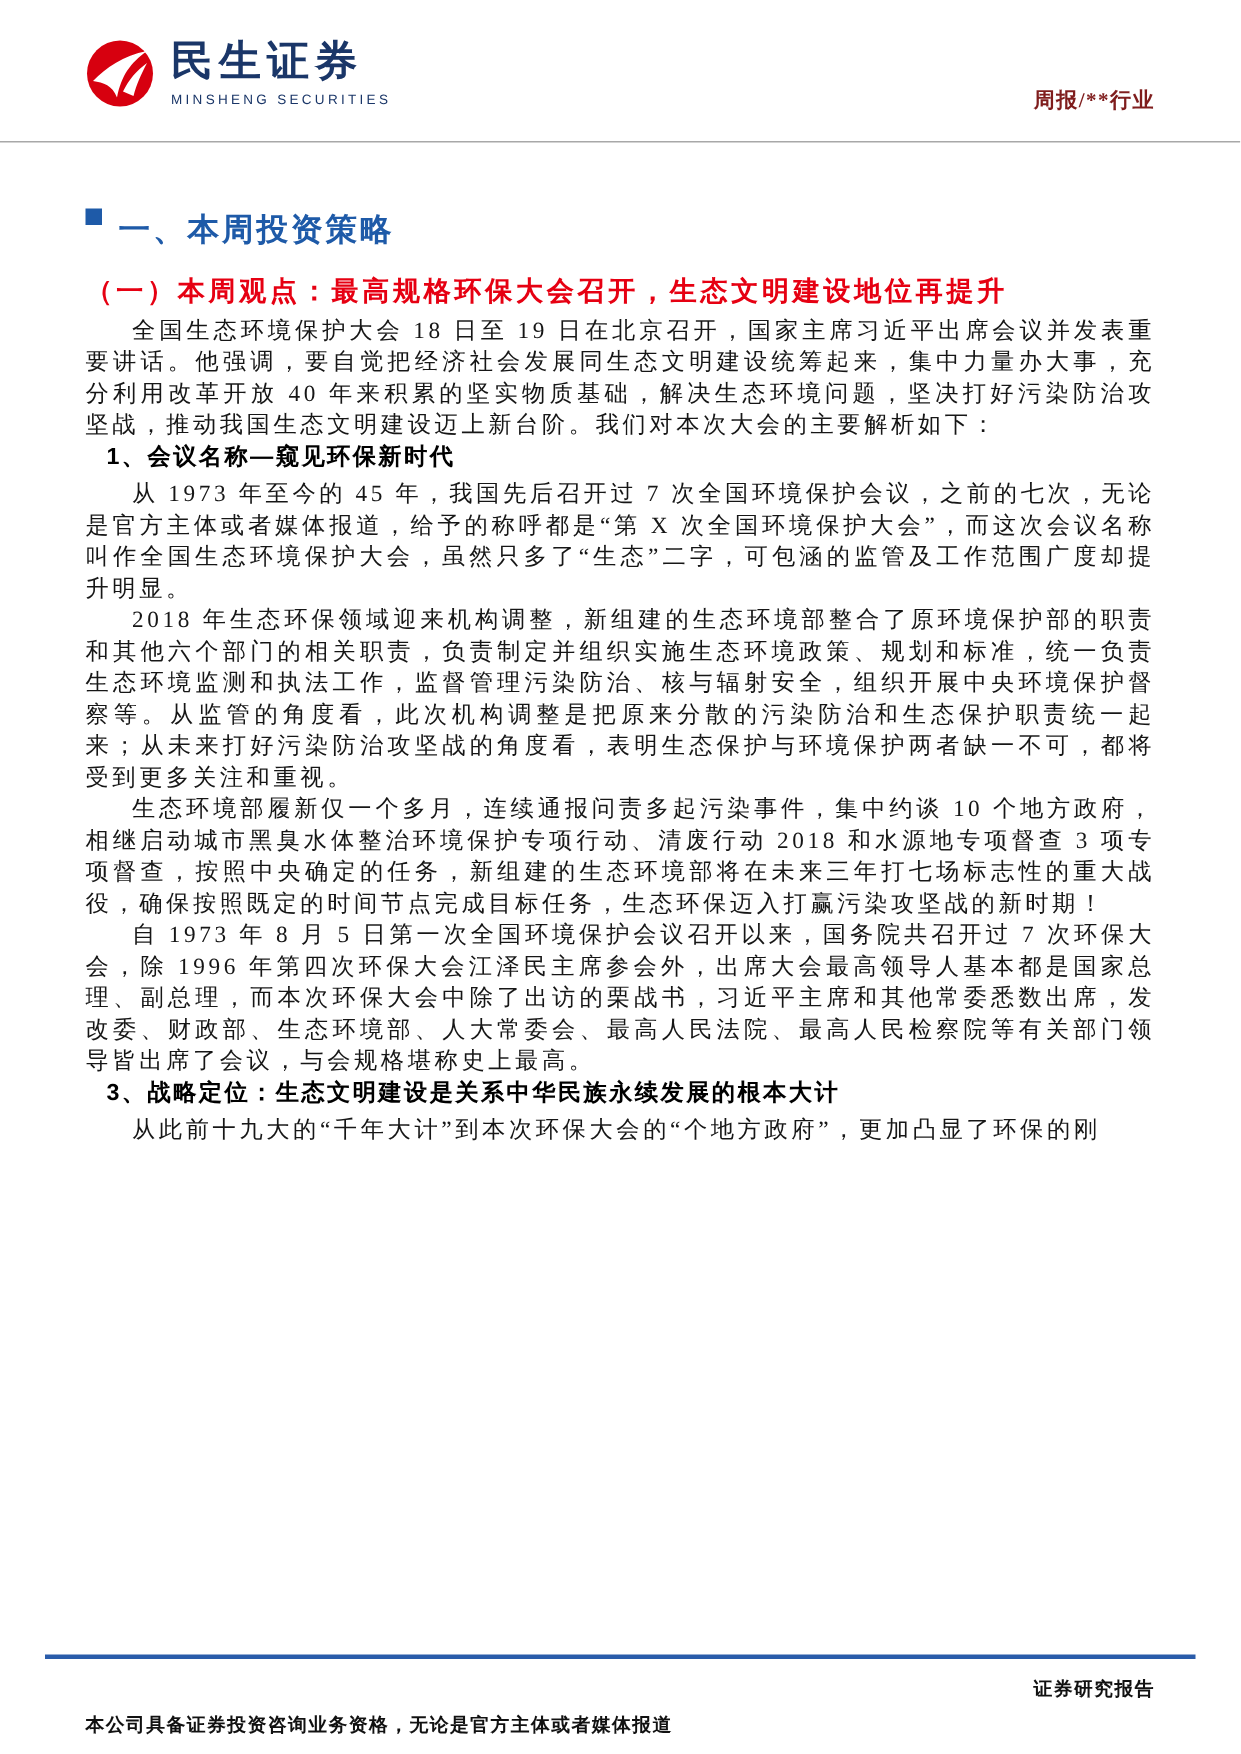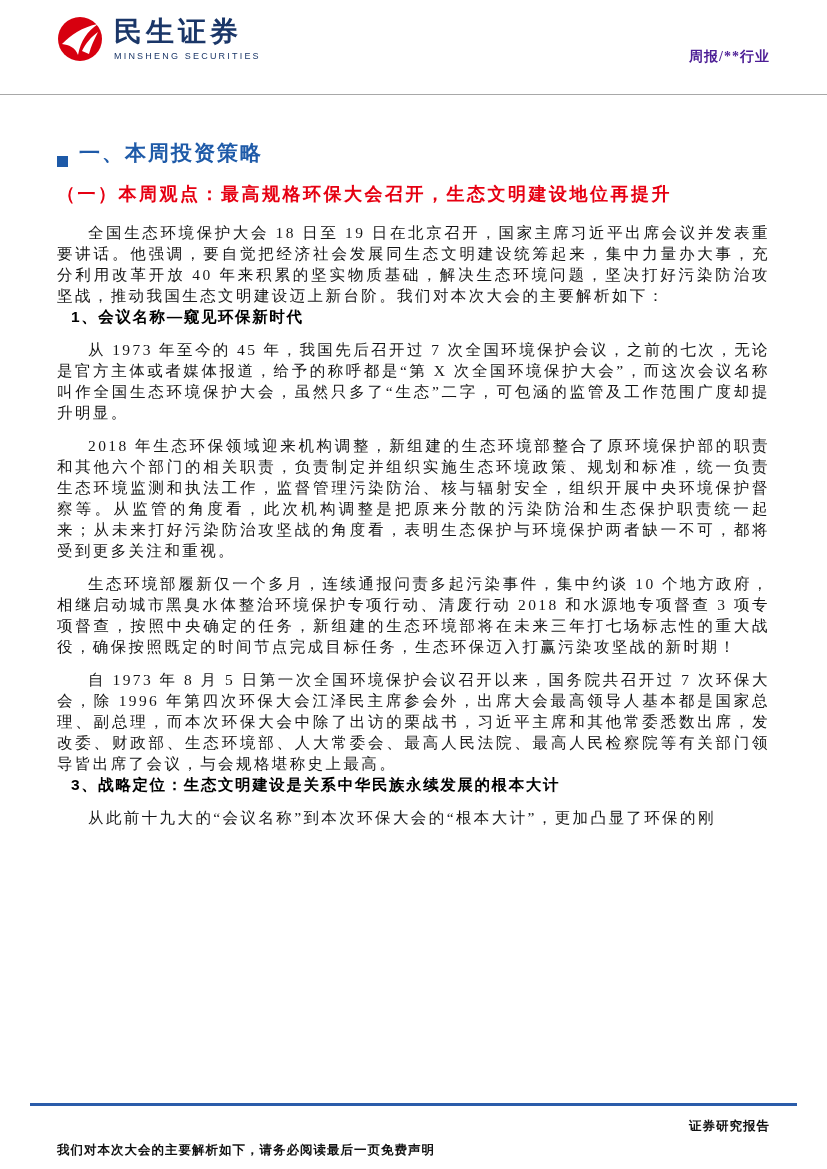--- a/index.html
+++ b/index.html
@@ -13,21 +13,21 @@
     overflow: hidden;
     font-family: "Liberation Serif", "DejaVu Serif", serif;
     color: #1a1a1a;
   }
 
   
   .header {
     position: absolute;
     top: 0; left: 0; right: 0;
     height: 94px;
-    padding: 16px 57px 0 57px;
+    padding: 26px 57px 0 57px;
     display: flex;
     justify-content: space-between;
     align-items: flex-start;
   }
   .logo { display: flex; align-items: center; gap: 11px; }
   .logo-mark svg { display: block; }
   .logo-text { display: flex; flex-direction: column; }
   .logo-cn {
     font-size: 28px;
     font-weight: bold;
@@ -40,41 +40,41 @@
     font-size: 9px;
     color: #1a3668;
     letter-spacing: 2.2px;
     margin-top: 3px;
     font-family: "Liberation Sans", "DejaVu Sans", sans-serif;
   }
   .report-type {
     margin-top: 32px;
     font-size: 14px;
     font-weight: bold;
-    color: #4c1d95;
+    color: #7f1d1d;
     letter-spacing: 1px;
   }
   .header-rule {
     position: absolute;
     top: 94px; left: 0;
     width: 100%; height: 1px;
     background: #a8a8a8;
   }
 
   
   .content {
     position: absolute;
     top: 95px;
     left: 57px;
     width: 713px;
   }
   .section-title {
     margin-top: 44px;
     display: flex;
-    align-items: flex-end;
+    align-items: flex-start;
     color: #1e5aa8;
     font-size: 21px;
     font-weight: bold;
     letter-spacing: 2px;
     line-height: 28px;
   }
   .bullet-square {
     width: 11px; height: 11px;
     background: #1e5aa8;
     margin-right: 11px;
@@ -85,21 +85,20 @@
     margin-top: 12px;
     color: #e60012;
     font-size: 18px;
     font-weight: bold;
     line-height: 31px;
     letter-spacing: 2.5px;
     text-align: justify;
     font-family: "Liberation Sans", "DejaVu Sans", sans-serif;
   }
   .para {
-    margin-top: 12px;
     font-size: 15.5px;
     letter-spacing: 2.4px;
     line-height: 21px;
     text-align: justify;
     text-indent: 2em;
     color: #161616;
   }
   .num-heading {
     margin-bottom: 4px;
     padding-left: 14px;
@@ -168,27 +167,27 @@
     </h1>
     <h2 class="sub-title">（一）本周观点：最高规格环保大会召开，生态文明建设地位再提升</h2>
 
     <p class="para">全国生态环境保护大会 18 日至 19 日在北京召开，国家主席习近平出席会议并发表重要讲话。他强调，要自觉把经济社会发展同生态文明建设统筹起来，集中力量办大事，充分利用改革开放 40 年来积累的坚实物质基础，解决生态环境问题，坚决打好污染防治攻坚战，推动我国生态文明建设迈上新台阶。我们对本次大会的主要解析如下：</p>
     <h3 class="num-heading">1、会议名称—窥见环保新时代</h3>
     <p class="para">从 1973 年至今的 45 年，我国先后召开过 7 次全国环境保护会议，之前的七次，无论是官方主体或者媒体报道，给予的称呼都是“第 X 次全国环境保护大会”，而这次会议名称叫作全国生态环境保护大会，虽然只多了“生态”二字，可包涵的监管及工作范围广度却提升明显。</p>
     <p class="para">2018 年生态环保领域迎来机构调整，新组建的生态环境部整合了原环境保护部的职责和其他六个部门的相关职责，负责制定并组织实施生态环境政策、规划和标准，统一负责生态环境监测和执法工作，监督管理污染防治、核与辐射安全，组织开展中央环境保护督察等。从监管的角度看，此次机构调整是把原来分散的污染防治和生态保护职责统一起来；从未来打好污染防治攻坚战的角度看，表明生态保护与环境保护两者缺一不可，都将受到更多关注和重视。</p>
     <p class="para">生态环境部履新仅一个多月，连续通报问责多起污染事件，集中约谈 10 个地方政府，相继启动城市黑臭水体整治环境保护专项行动、清废行动 2018 和水源地专项督查 3 项专项督查，按照中央确定的任务，新组建的生态环境部将在未来三年打七场标志性的重大战役，确保按照既定的时间节点完成目标任务，生态环保迈入打赢污染攻坚战的新时期！</p>
     <p class="para">自 1973 年 8 月 5 日第一次全国环境保护会议召开以来，国务院共召开过 7 次环保大会，除 1996 年第四次环保大会江泽民主席参会外，出席大会最高领导人基本都是国家总理、副总理，而本次环保大会中除了出访的栗战书，习近平主席和其他常委悉数出席，发改委、财政部、生态环境部、人大常委会、最高人民法院、最高人民检察院等有关部门领导皆出席了会议，与会规格堪称史上最高。</p>
     <h3 class="num-heading">3、战略定位：生态文明建设是关系中华民族永续发展的根本大计</h3>
-    <p class="para">从此前十九大的“会议名称”到本次环保大会的“根本大计”，更加凸显了环保的刚</p>
+    <p class="para">从此前十九大的“千年大计”到本次环保大会的“个地方政府”，更加凸显了环保的刚</p>
   </main>
 
   <footer class="footer">
     <div class="footer-rule"></div>
     <div class="footer-row">
-      <span class="footer-left">我们对本次大会的主要解析如下，请务必阅读最后一页免费声明</span>
+      <span class="footer-left">本公司具备证券投资咨询业务资格，无论是官方主体或者媒体报道</span>
       <span class="footer-right">
         <span>证券研究报告</span>
         <span class="page-num">3</span>
       </span>
     </div>
   </footer>
 
 </div>
 
 </body></html>

